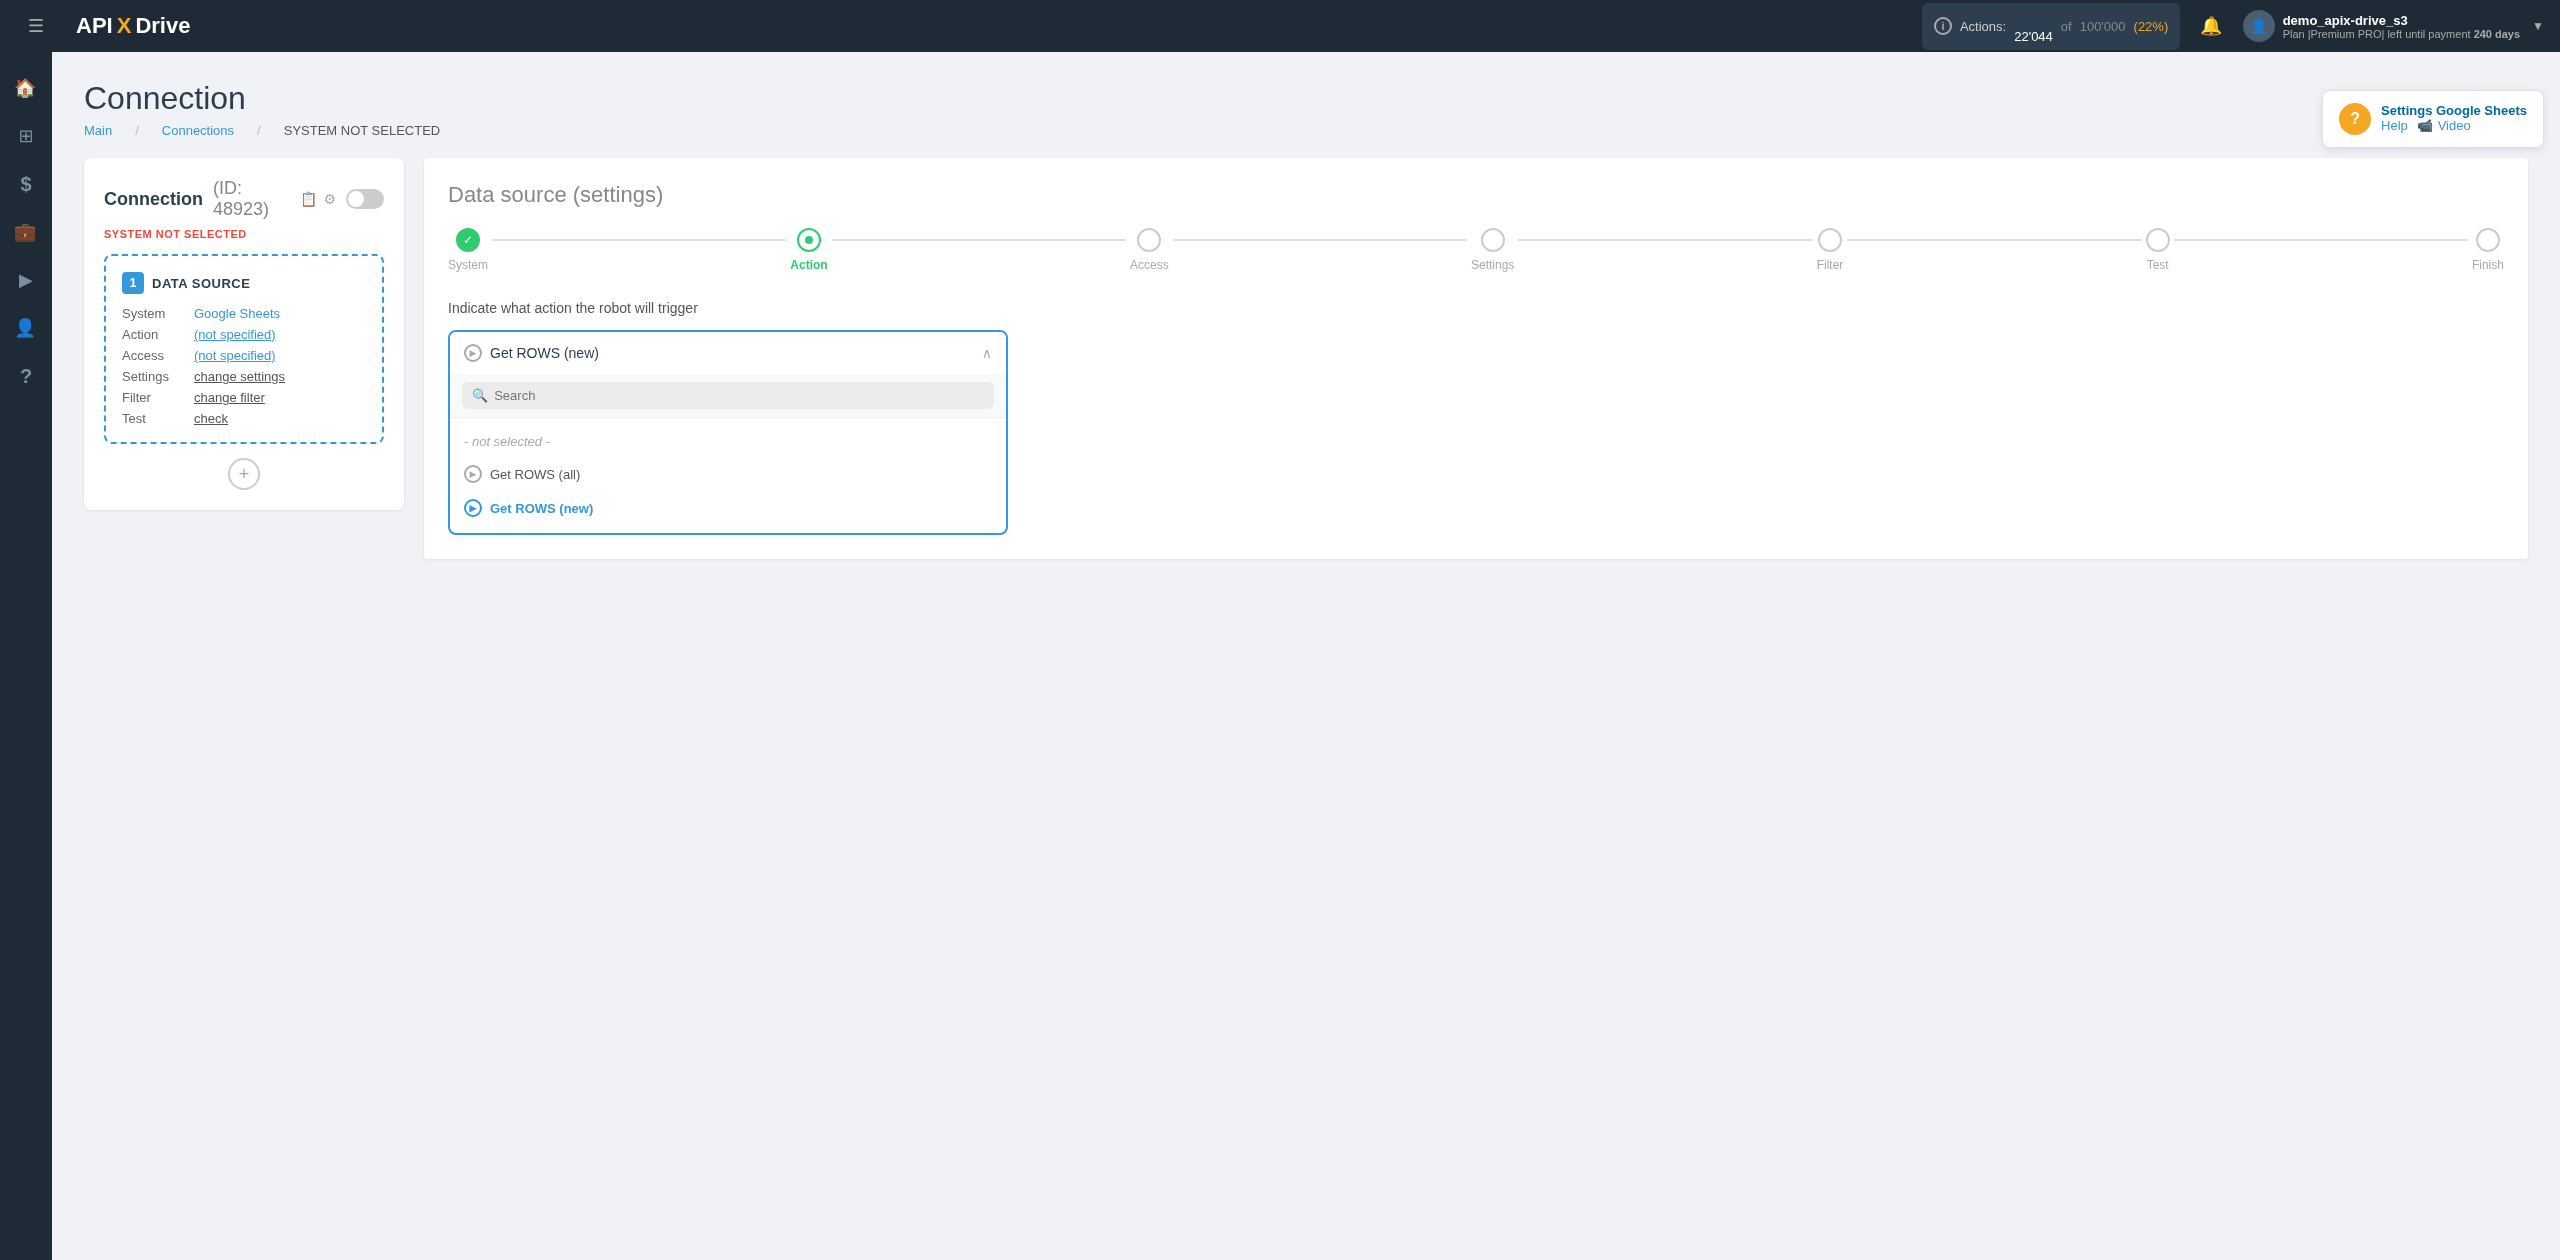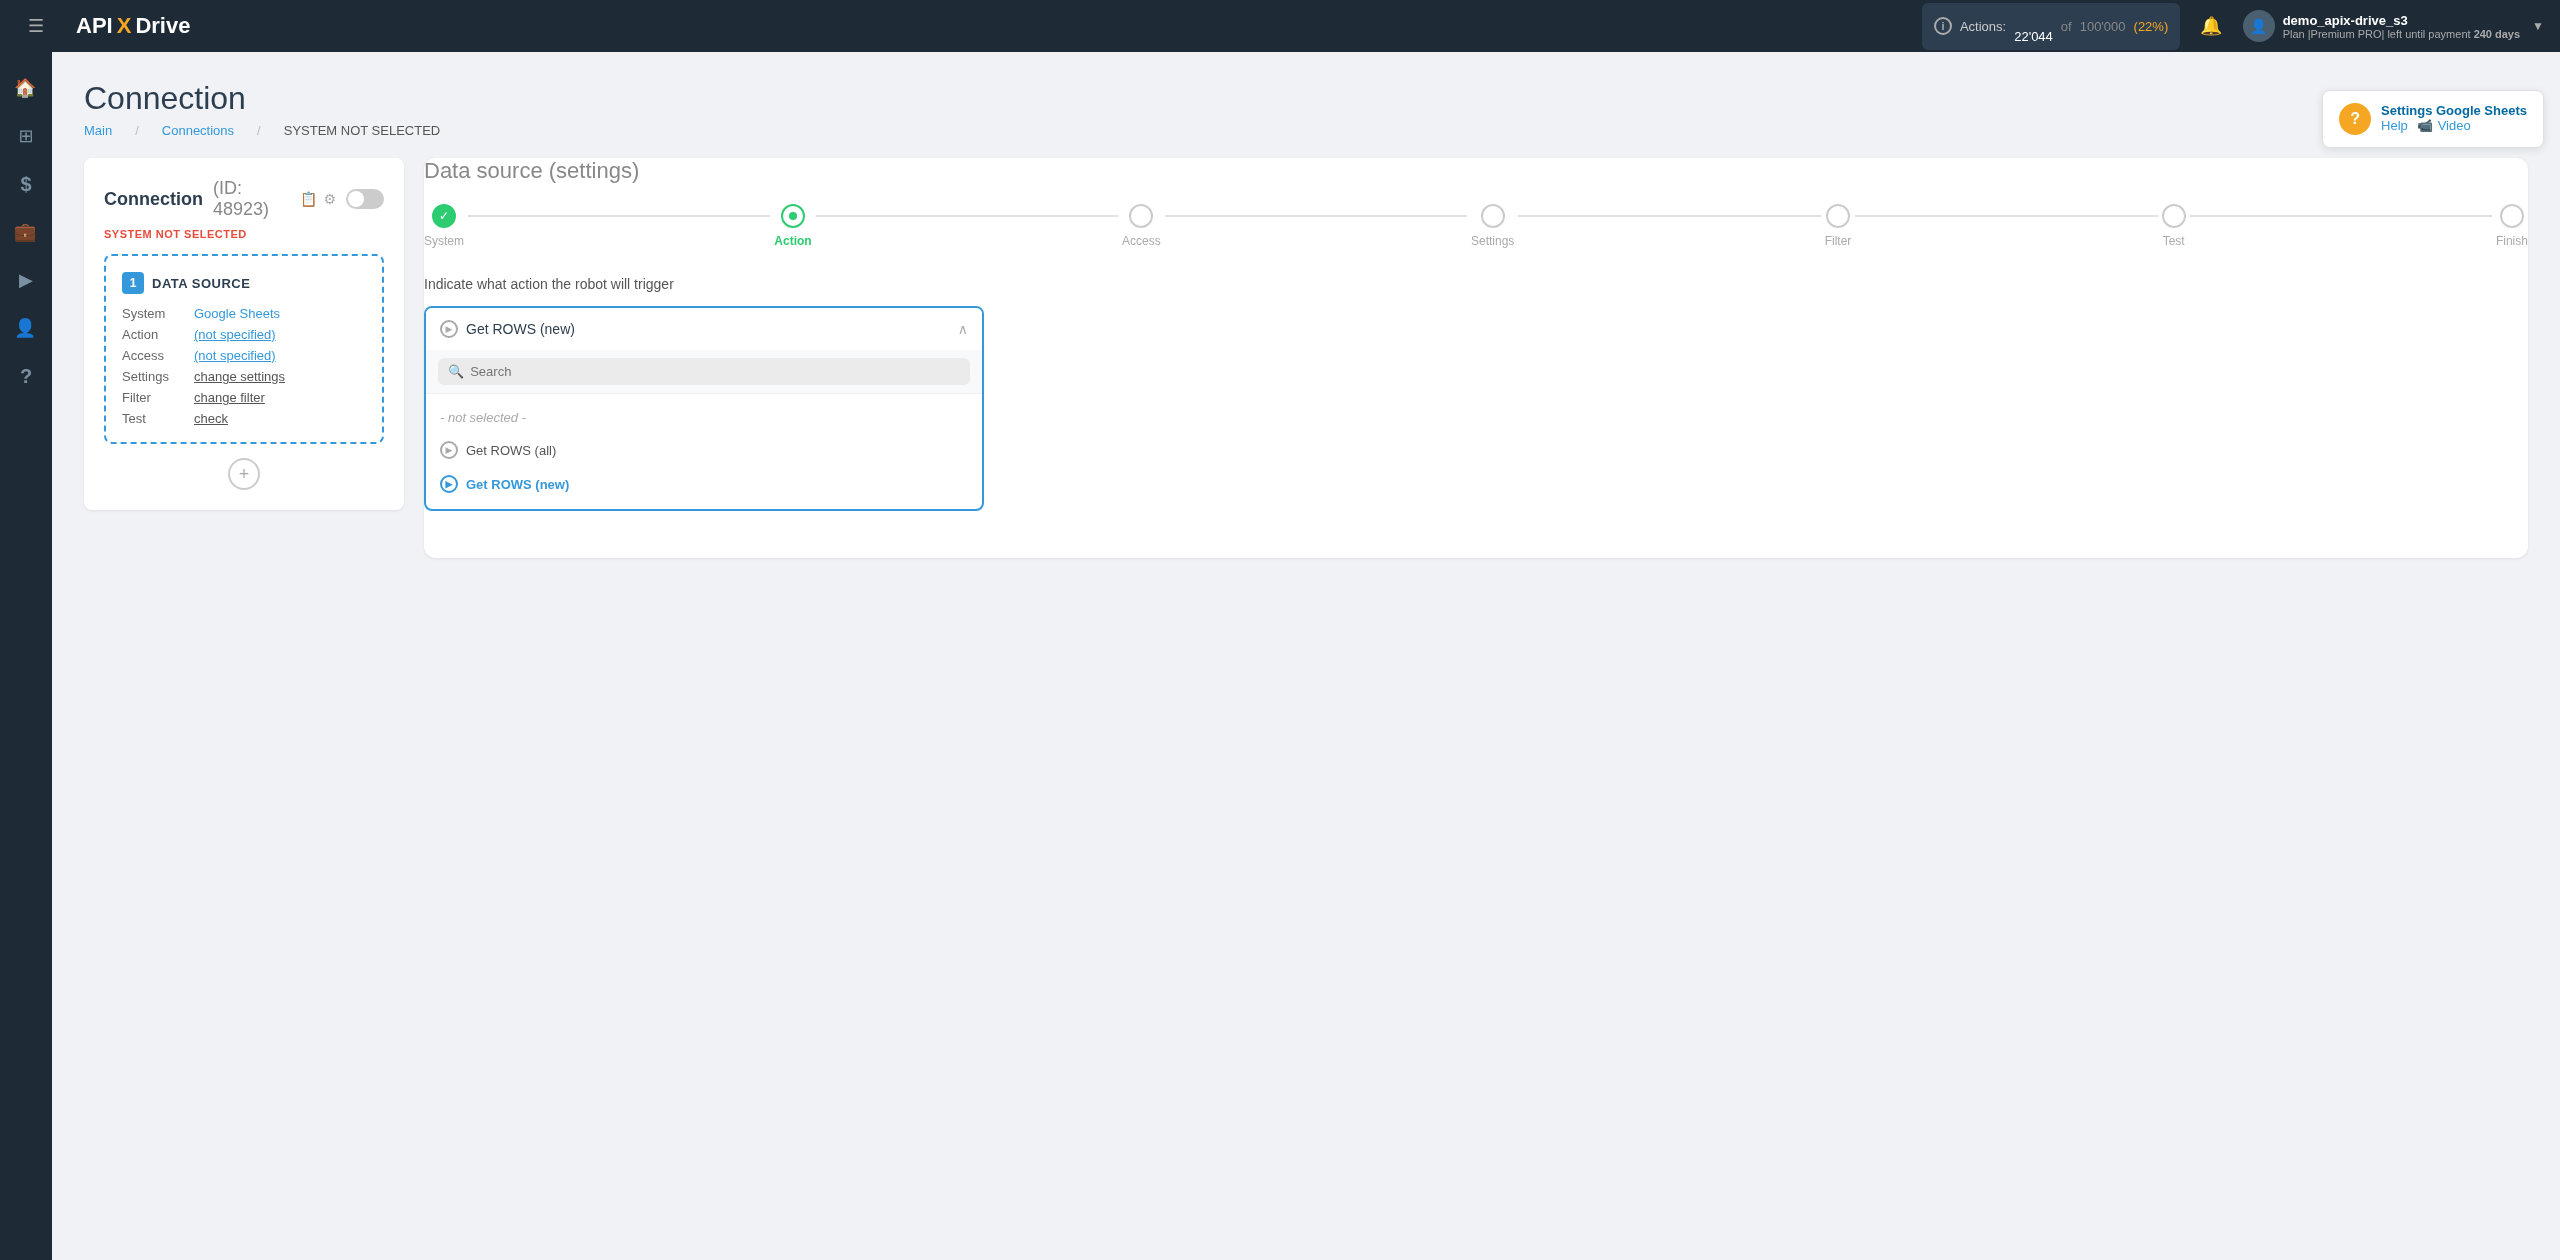--- a/index.html
+++ b/index.html
@@ -151,21 +151,21 @@
     .ds-value { color: #3498db; }
     .ds-value.plain { color: #555; text-decoration: underline; }
     .add-btn-circle {
       width: 32px; height: 32px; border-radius: 50%; border: 2px solid #ccc;
       display: flex; align-items: center; justify-content: center; color: #aaa;
       font-size: 18px; cursor: pointer; margin: 14px auto 0;
     }
 
     
     .right-panel {
-      flex: 1; background: #fff; border-radius: 12px; 
+      flex: 1; background: #fff; border-radius: 4px; padding: 24px;
       box-shadow: 0 1px 3px rgba(0,0,0,0.08); min-height: 400px;
     }
     .ds-settings-title { font-size: 22px; font-weight: 300; color: #2c3e50; margin-bottom: 20px; }
     .ds-settings-title span { color: #888; }
 
     
     .stepper { display: flex; align-items: center; margin-bottom: 28px; }
     .step-item { display: flex; flex-direction: column; align-items: center; gap: 6px; }
     .step-circle {
       width: 24px; height: 24px; border-radius: 50%; border: 2px solid #ccc;

